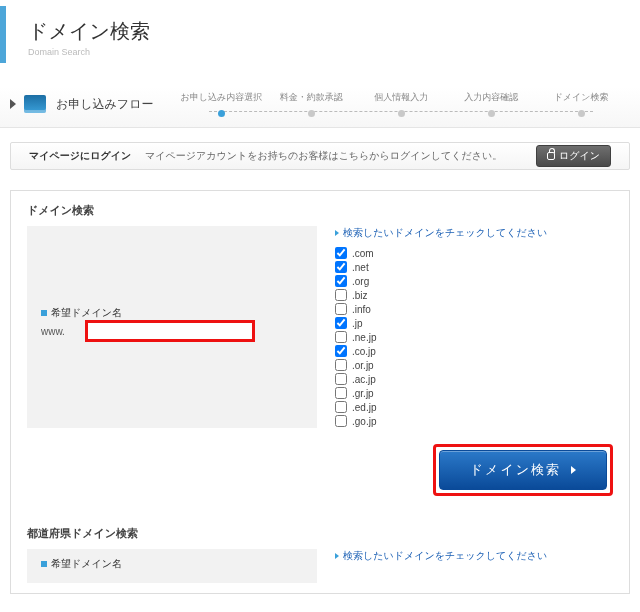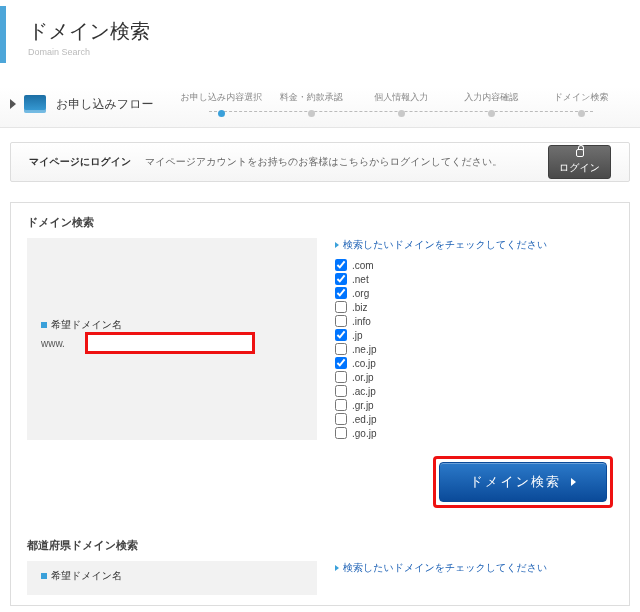--- a/index.html
+++ b/index.html
@@ -105,21 +105,20 @@
     background: linear-gradient(#6f6f6f,#4a4a4a);
     color: #fff;
     border: 1px solid #3f3f3f;
     border-radius: 3px;
     padding: 3px 10px;
     font-size: 10px;
     cursor: pointer;
     display: inline-flex;
     align-items: center;
     gap: 4px;
-    flex-direction: column;
   }
   .login-btn .lock {
     width: 8px; height: 8px;
     border: 1px solid #fff; border-radius: 2px;
     position: relative;
   }
   .login-btn .lock::before {
     content:""; position:absolute; top:-5px; left:1px;
     width:4px; height:4px; border:1px solid #fff; border-bottom:none;
     border-radius:3px 3px 0 0;

